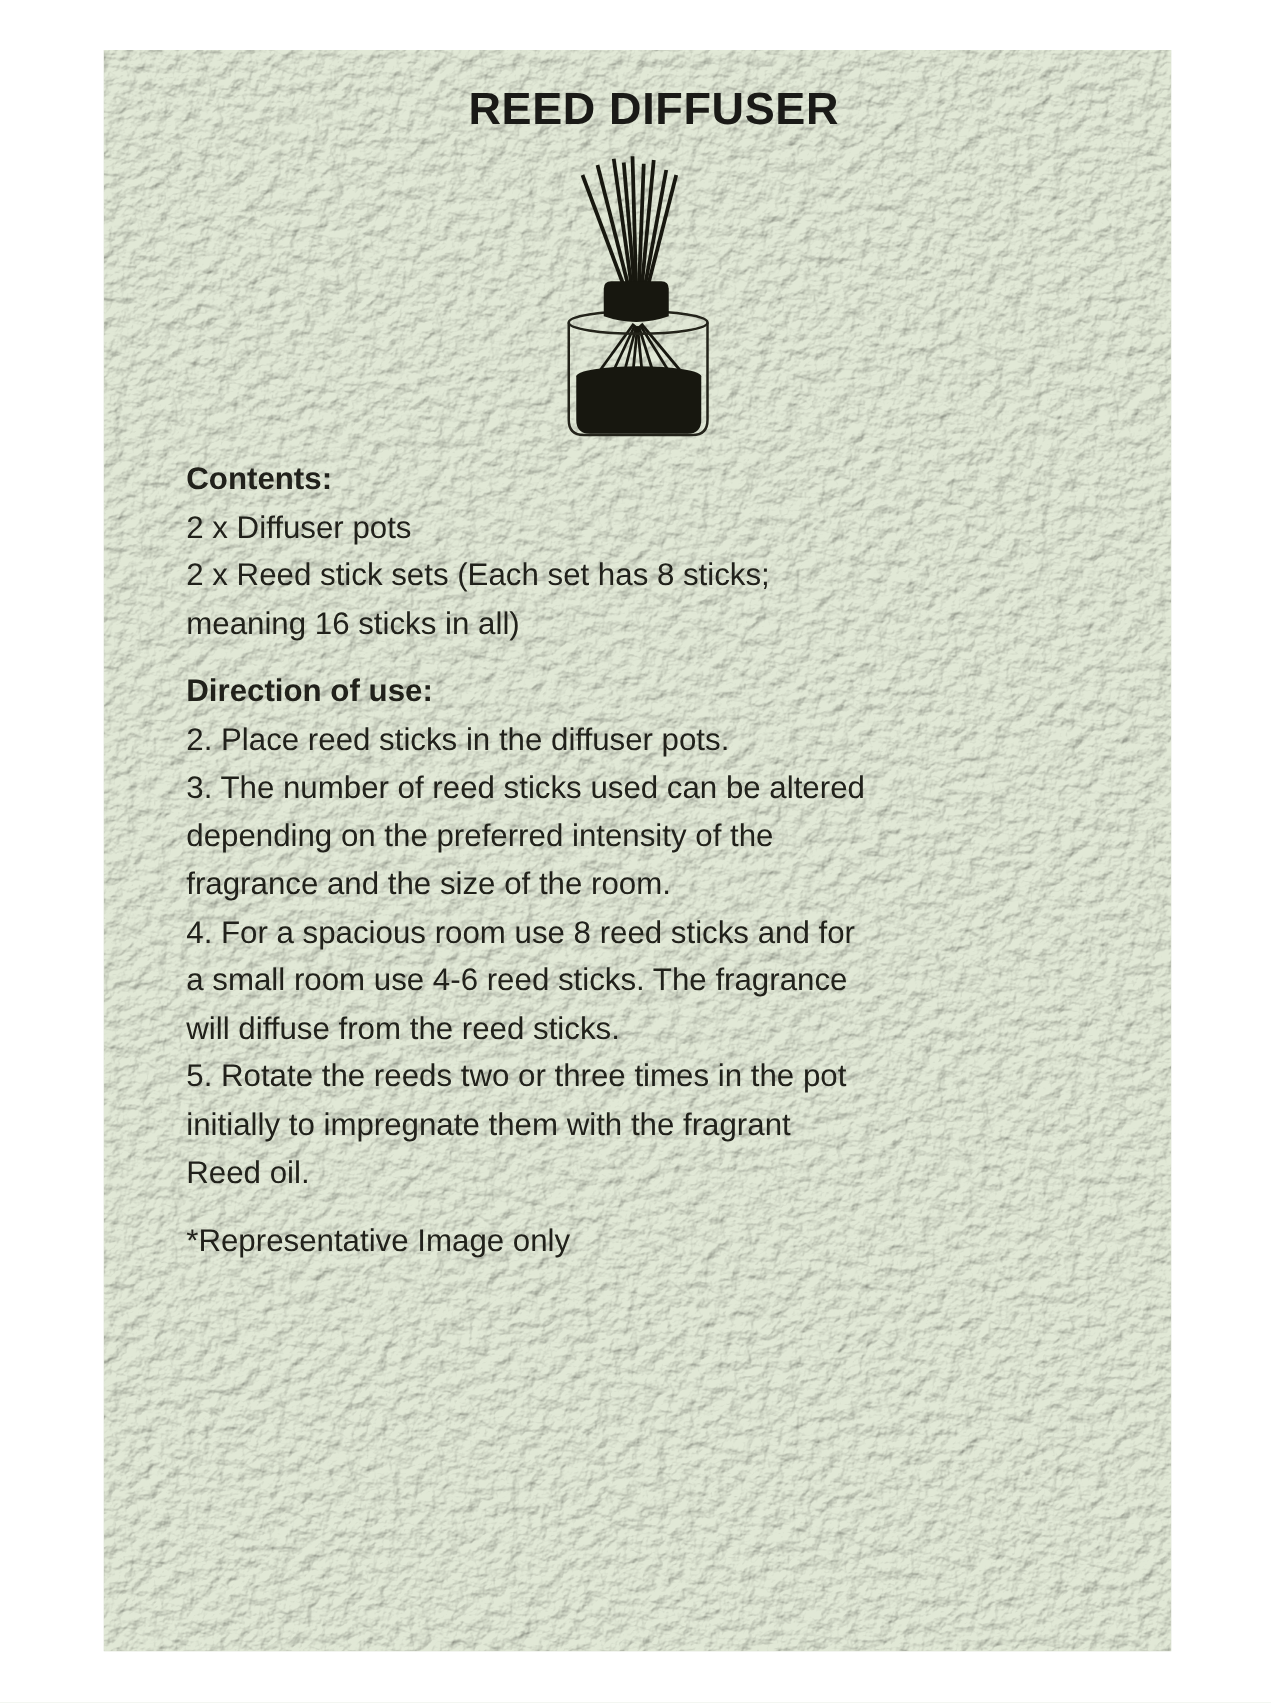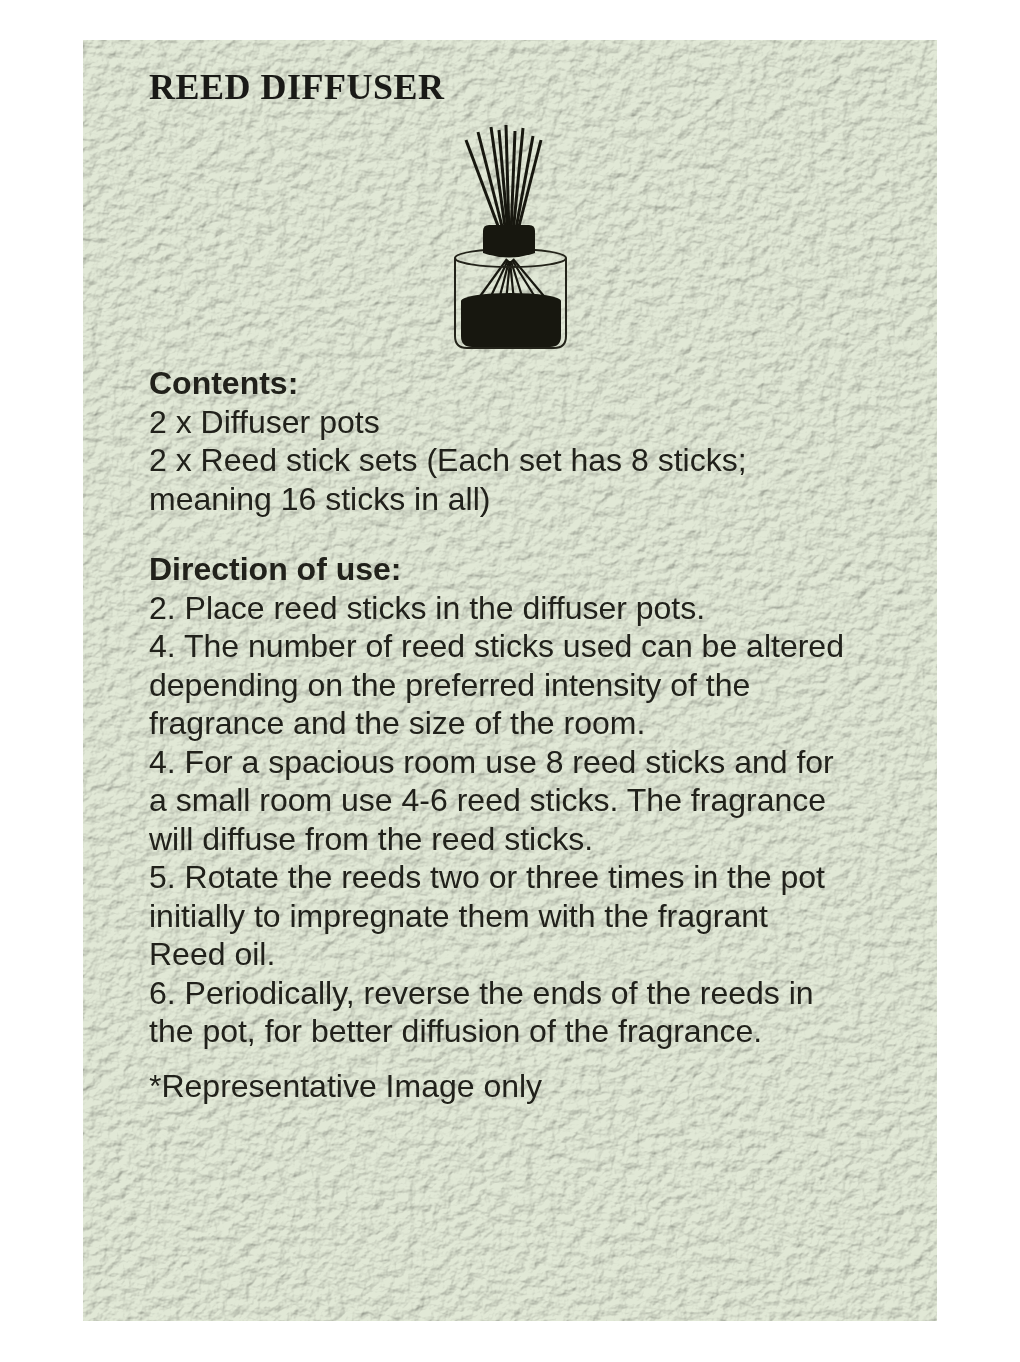--- a/index.html
+++ b/index.html
@@ -34,40 +34,39 @@
     position: relative;
     z-index: 1;
     padding: 24px 40px 0 66px;
     color: #21211b;
   }
   .title {
     margin: 0;
     font-size: 36px;
     line-height: 46px;
     font-weight: bold;
-    text-align: left;
+    text-align: center;
     letter-spacing: 0.5px;
     color: #1a1a17;
-    font-family: Liberation Serif, serif;
   }
   .diffuser {
     display: block;
     margin: 0 auto;
   }
   .para {
     white-space: pre-line;
-    font-size: 32px;
+    font-size: 25px;
     line-height: 38.5px;
     margin: 0;
   }
   .heading {
     font-weight: bold;
   }
   .contents-section { margin-top: 4px; }
-  .directions-section { margin-top: 32px; }
+  .directions-section { margin-top: 16px; }
   .footnote { margin-top: 16px; }
 </style>
 </head>
 <body>
 
 <div class="card">
 
   <svg class="texture" width="854" height="1281" viewBox="0 0 854 1281" preserveAspectRatio="none" aria-hidden="true">
     <defs>
       <filter id="stucco" x="-2%" y="-2%" width="104%" height="104%">
@@ -123,29 +122,27 @@
     <div class="contents-section">
       <div class="para heading">Contents:</div>
       <div class="para">2 x Diffuser pots</div>
       <div class="para">2 x Reed stick sets (Each set has 8 sticks;
 meaning 16 sticks in all)</div>
     </div>
 
     <div class="directions-section">
       <div class="para heading">Direction of use:</div>
       <div class="para">2. Place reed sticks in the diffuser pots.</div>
-      <div class="para">4. The number of reed sticks used can be altered
+      <div class="para">3. The number of reed sticks used can be altered
 depending on the preferred intensity of the
 fragrance and the size of the room.</div>
       <div class="para">4. For a spacious room use 8 reed sticks and for
 a small room  use 4-6 reed sticks. The fragrance
 will diffuse from the reed sticks.</div>
       <div class="para">5. Rotate the reeds two or three times in the pot
 initially to impregnate them with the fragrant
 Reed  oil.</div>
-      <div class="para">6. Periodically, reverse the ends of the reeds in
-the pot, for better diffusion of the fragrance.</div>
     </div>
 
     <div class="para footnote">*Representative Image only</div>
 
   </div>
 </div>
 
 </body></html>

